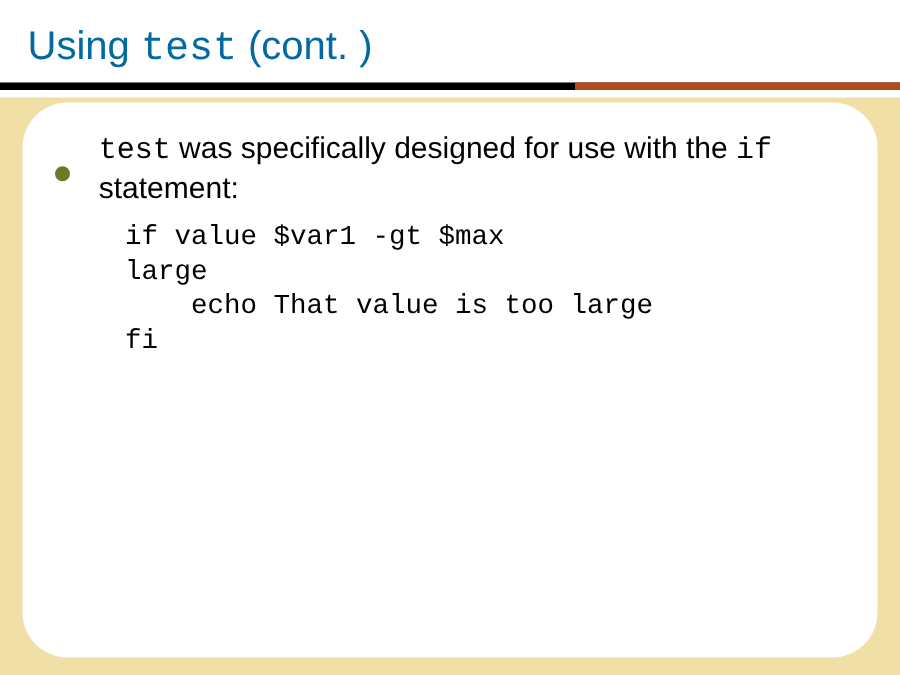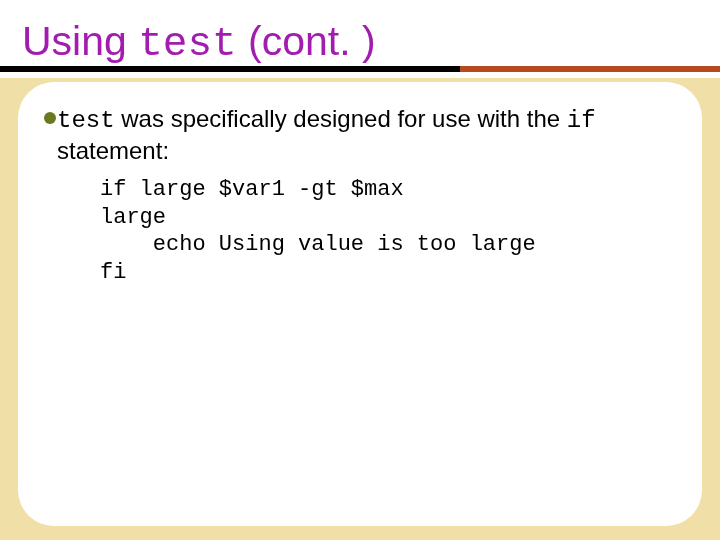--- a/index.html
+++ b/index.html
@@ -17,22 +17,22 @@
   .header-area {
     position: absolute;
     top: 0; left: 0; right: 0;
     height: 78px;
     background: #ffffff;
   }
   .title {
     position: absolute;
     left: 22px;
     top: 18px;
-    font-size: 41px;
-    color: #a21caf;
+    font-size: 32px;
+    color: #0369a1;
     font-weight: normal;
   }
   .title .code { font-family: "Courier New", Courier, monospace; }
   .divider-bar {
     position: absolute;
     left: 0; right: 0;
     top: 66px;
     height: 6px;
     background: #000;
   }
@@ -49,22 +49,22 @@
     left: 18px;
     right: 18px;
     top: 82px;
     bottom: 14px;
     background: #ffffff;
     border-radius: 36px;
     padding: 22px 26px 26px 26px;
   }
   .bullet-row {
     display: flex;
-    align-items: flex-start;
-    gap: 1px;
+    align-items: center;
+    gap: 23px;
   }
   .bullet-dot {
     width: 12px;
     height: 12px;
     border-radius: 50%;
     background: #6a7a1f;
     margin-top: 8px;
     flex: 0 0 auto;
   }
   .bullet-text {
@@ -97,19 +97,19 @@
   <div class="divider-accent"></div>
 
   <div class="content-box">
     <div class="bullet-row">
       <span class="bullet-dot"></span>
       <p class="bullet-text">
         <span class="code">test</span><span> was specifically designed for use with the </span><span class="code">if</span><span> statement:</span>
       </p>
     </div>
 
-    <div class="code-block"><span>if large $var1 -gt $max</span>
+    <div class="code-block"><span>if value $var1 -gt $max</span>
 <span>large</span>
-<span>    echo Using value is too large</span>
+<span>    echo That value is too large</span>
 <span>fi</span></div>
   </div>
 
 </div>
 
 </body></html>

